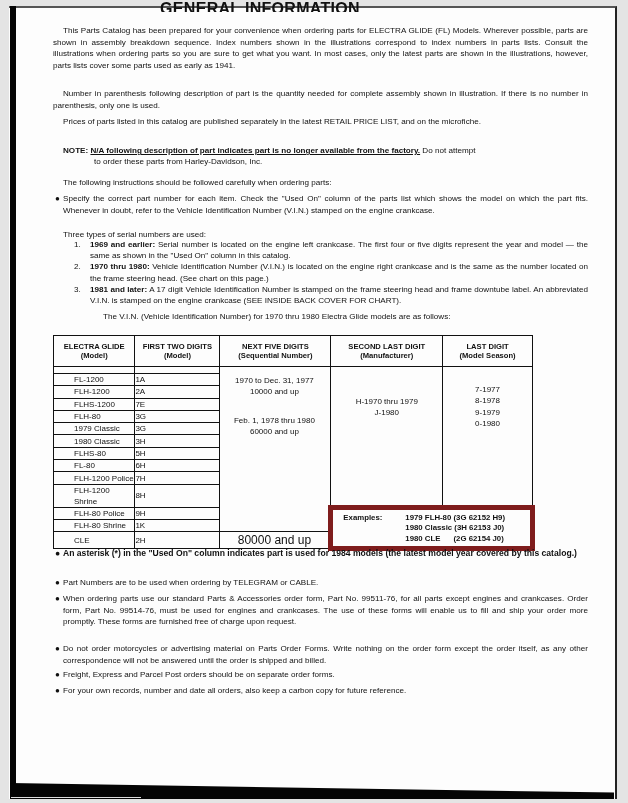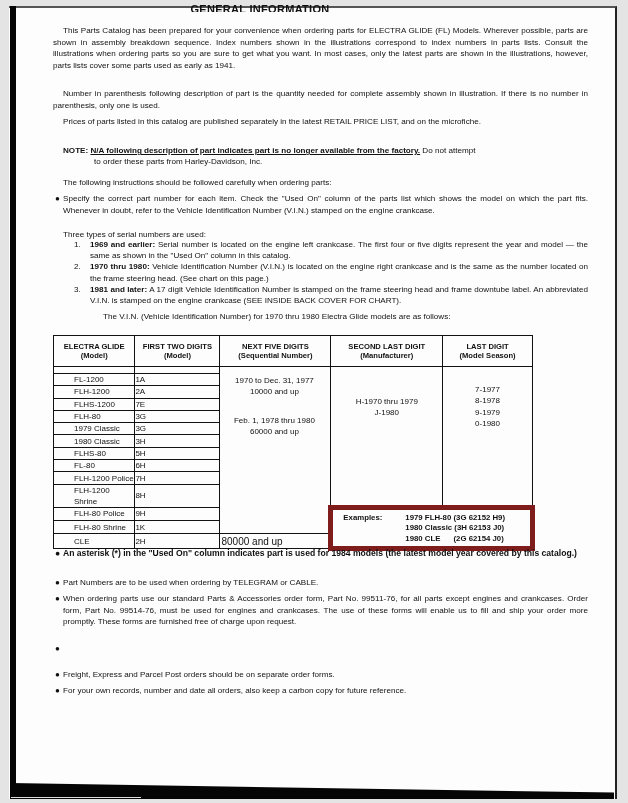--- a/index.html
+++ b/index.html
@@ -25,21 +25,21 @@
     position: absolute; left: 10px; top: 783px; width: 604px; height: 16px;
     background: #050505;
     clip-path: polygon(0 0, 100% 60%, 100% 100%, 0 100%);
   }
   .bottom-line {
     position: absolute; left: 11px; top: 797px; width: 130px; height: 1px; background: #ddd;
   }
   .content { position: absolute; left: 0; top: 0; width: 628px; }
   .title {
     position: absolute; left: 0; width: 520px; top: 0px; text-align: center;
-    font-weight: bold; font-size: 11px; letter-spacing: 0.3px; line-height: 14px;
+    font-weight: bold; font-size: 16px; letter-spacing: 0.3px; line-height: 14px;
     height: 10px; overflow: hidden;
   }
   .para {
     position: absolute; left: 53px; width: 535px;
     font-size: 8.1px; line-height: 11.6px; text-align: justify;
     text-indent: 10px;
   }
   .note {
     position: absolute; left: 63px; width: 530px; font-size: 8.1px; line-height: 11px;
   }
@@ -65,21 +65,21 @@
   table.vin th {
     border: 1px solid #111; font-weight: bold; font-size: 7.6px; line-height: 9.5px;
     padding: 3px 2px 3px 2px; height: 24px; vertical-align: middle;
   }
   table.vin td.model, table.vin td.code {
     border: 1px solid #111; height: 11.3px; line-height: 11px; padding: 0 0 0 20px;
     font-size: 8px;
   }
   table.vin td.code { text-align: left; padding: 0; }
   table.vin td.span { border-left: 1px solid #111; border-right: 1px solid #111; vertical-align: top; text-align: center; font-size: 8px; line-height: 11.5px; }
-  table.vin td.seq-bottom { border: 1px solid #111; font-size: 10px; }
+  table.vin td.seq-bottom { border: 1px solid #111; text-align: center; font-size: 12px; }
   table.vin td.examples { border: 5px solid #7f1d1d; vertical-align: top; font-weight: bold; font-size: 7.8px; line-height: 10.5px; padding: 3px 2px 2px 10px; margin-top: 26px; }
   .ex-grid { display: grid; grid-template-columns: 62px 1fr; }
   .ex-lines div { white-space: nowrap; }
 </style>
 </head>
 <body>
 
 <div class="page"></div>
 <div class="left-bar"></div>
 <div class="bottom-bar"></div>
@@ -239,20 +239,21 @@
   <div class="bullet" style="top:577px;">
     <span class="dot">●</span>
     <span>Part Numbers are to be used when ordering by TELEGRAM or CABLE.</span>
   </div>
   <div class="bullet" style="top:593px;">
     <span class="dot">●</span>
     <span>When ordering parts use our standard Parts &amp; Accessories order form, Part No. 99511-76, for all parts except engines and crankcases. Order form, Part No. 99514-76, must be used for engines and crankcases. The use of these forms will enable us to fill and ship your order more promptly. These forms are furnished free of charge upon request.</span>
   </div>
   <div class="bullet" style="top:643px;">
     <span class="dot">●</span>
+    <span>Do not order motorcycles or advertising material on Parts Order Forms. Write nothing on the order form except the order itself, as any other correspondence will not be answered until the order is shipped and billed.</span>
   </div>
   <div class="bullet" style="top:669px;">
     <span class="dot">●</span>
     <span>Freight, Express and Parcel Post orders should be on separate order forms.</span>
   </div>
   <div class="bullet" style="top:685px;">
     <span class="dot">●</span>
     <span>For your own records, number and date all orders, also keep a carbon copy for future reference.</span>
   </div>
 </div>

